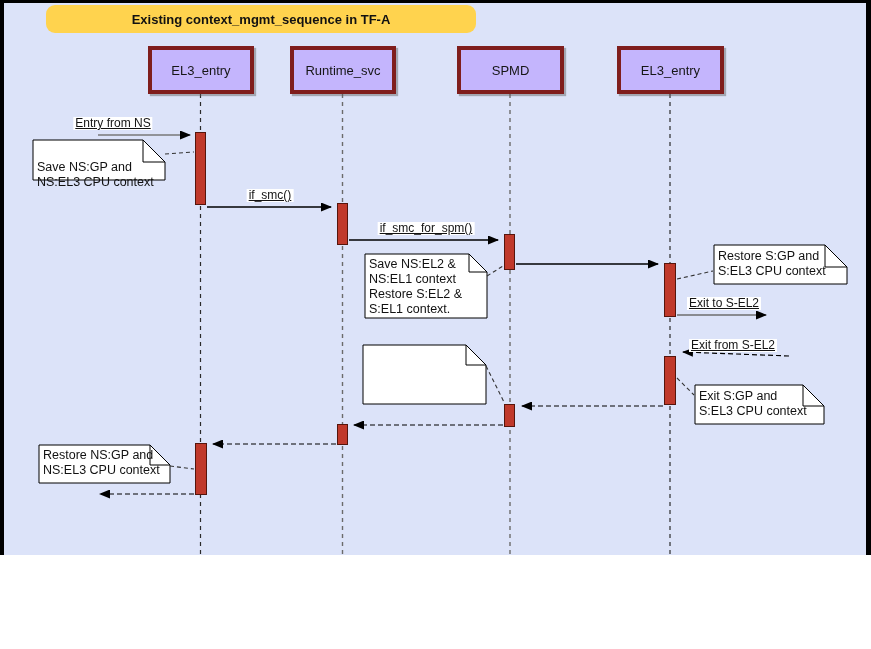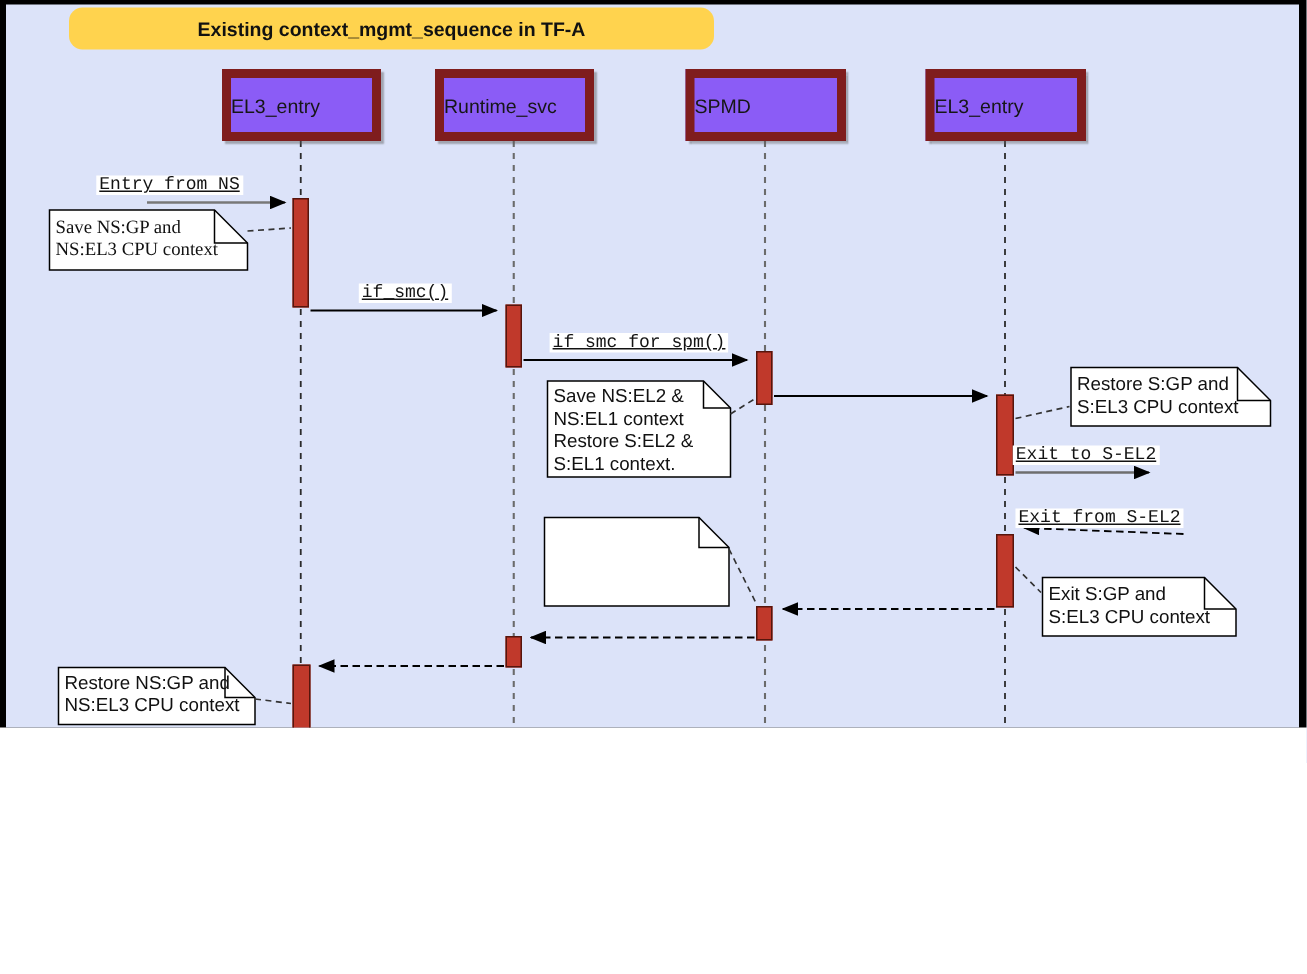--- a/index.html
+++ b/index.html
@@ -1,38 +1,38 @@
 <!DOCTYPE html>
 <html><head>
 <meta charset="utf-8">
 <style>
   html,body{margin:0;padding:0;}
   body{font-family:"Liberation Sans","DejaVu Sans",sans-serif;}
-  #canvas{position:relative;width:871px;height:485px;background:#000;overflow:hidden;}
+  #canvas{position:relative;width:871px;height:555px;background:#000;overflow:hidden;}
   #diagram-bg{position:absolute;left:4px;top:3px;width:862px;height:634px;background:#dce3f9;}
   #svg-layer{position:absolute;left:0;top:0;width:871px;height:649px;}
   .title-banner{
     position:absolute;left:46px;top:5px;width:430px;height:28px;
     background:#ffd34e;border-radius:9px;
     display:flex;align-items:center;justify-content:center;
     font-size:13px;font-weight:bold;color:#111;
   }
   .lifeline-head{
-    position:absolute;top:46px;height:48px;background:#8b5cf6;
-    border:6px solid #7f1d1d;box-shadow:2px 2px 1px rgba(90,90,90,.45);
-    display:flex;align-items:center;justify-content:flex-start;
+    position:absolute;top:46px;height:48px;background:#c4b5fd;
+    border:4px solid #7f1d1d;box-shadow:2px 2px 1px rgba(90,90,90,.45);
+    display:flex;align-items:center;justify-content:center;
     font-size:13px;color:#161616;box-sizing:border-box;
   }
   .activation{
     position:absolute;background:#c0392b;border:1px solid #56150c;box-sizing:border-box;
   }
   .msg-label{
     position:absolute;transform:translateX(-50%);
     background:#fff;color:#131313;font-size:12px;line-height:13px;
-    text-decoration:underline;padding:0 2px;white-space:nowrap;font-family:Liberation Mono, monospace;
+    text-decoration:underline;padding:0 2px;white-space:nowrap;
   }
   .note-text{
     position:absolute;font-size:12.5px;line-height:15px;color:#111;
     white-space:pre-line;
   }
 </style>
 </head>
 <body>
 
 <div id="canvas">
@@ -119,21 +119,21 @@
   <div class="activation" style="left:504px;top:404px;width:11px;height:23px;"></div>
   <div class="activation" style="left:337px;top:424px;width:11px;height:21px;"></div>
   <div class="activation" style="left:195px;top:443px;width:12px;height:52px;"></div>
 
   <div class="msg-label" style="left:113px;top:117px;">Entry from NS</div>
   <div class="msg-label" style="left:270px;top:189px;">if_smc()</div>
   <div class="msg-label" style="left:426px;top:222px;">if_smc_for_spm()</div>
   <div class="msg-label" style="left:724px;top:297px;">Exit to S-EL2</div>
   <div class="msg-label" style="left:733px;top:339px;">Exit from S-EL2</div>
 
-  <div class="note-text" style="left:37px;top:144px;width:126px;font-family:Liberation Serif, serif;">Save NS:GP and
+  <div class="note-text" style="left:37px;top:160px;width:126px;">Save NS:GP and
 NS:EL3 CPU context</div>
   <div class="note-text" style="left:369px;top:257px;width:116px;">Save NS:EL2 &amp;
 NS:EL1 context
 Restore S:EL2 &amp;
 S:EL1 context.</div>
   <div class="note-text" style="left:718px;top:249px;width:127px;">Restore S:GP and
 S:EL3 CPU context</div>
   <div class="note-text" style="left:699px;top:389px;width:123px;">Exit S:GP and
 S:EL3 CPU context</div>
   <div class="note-text" style="left:43px;top:448px;width:125px;">Restore NS:GP and

